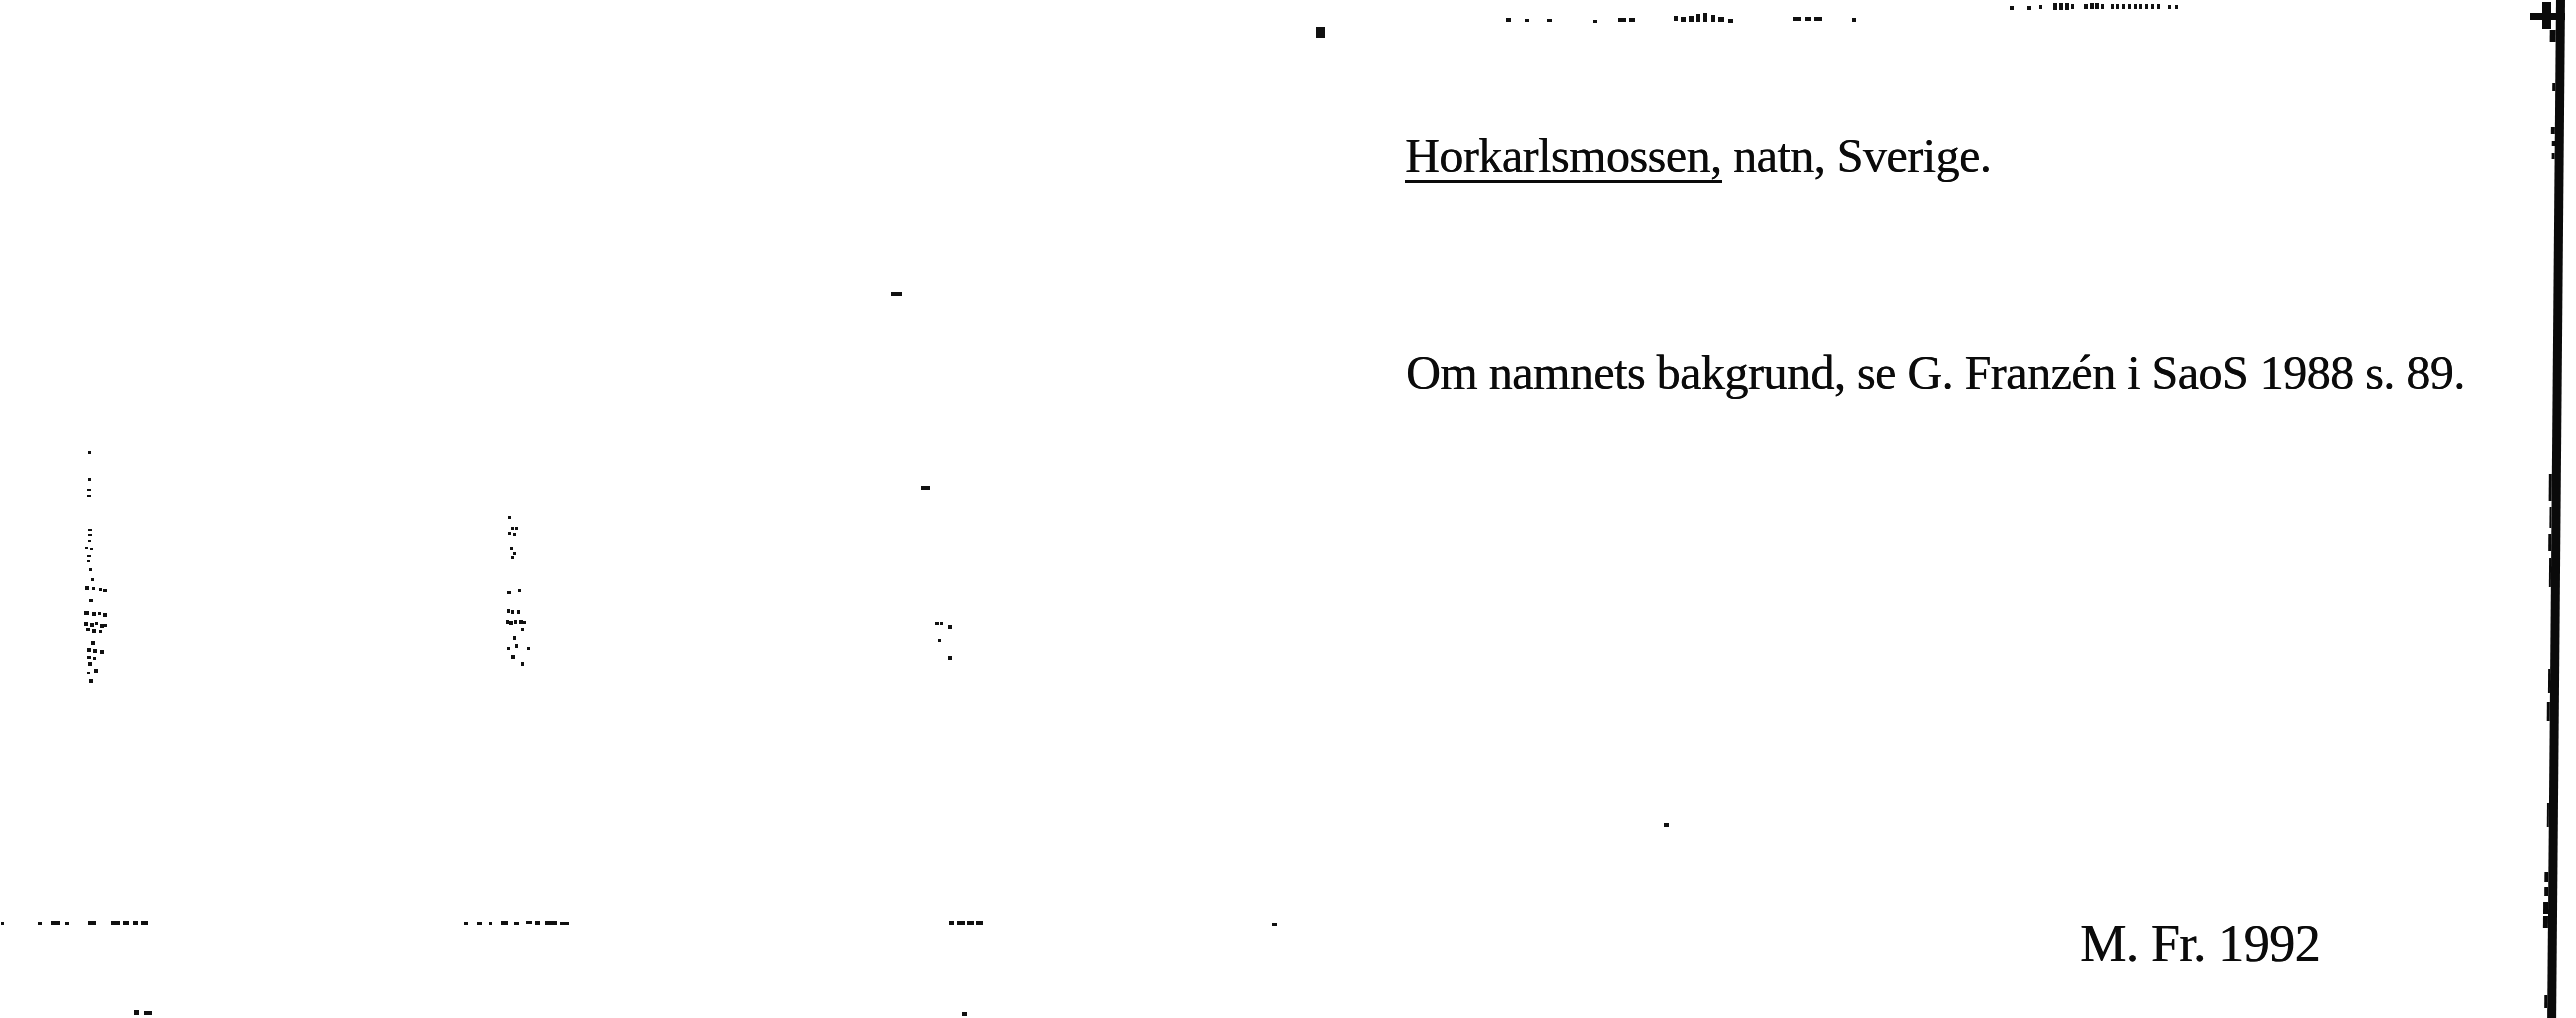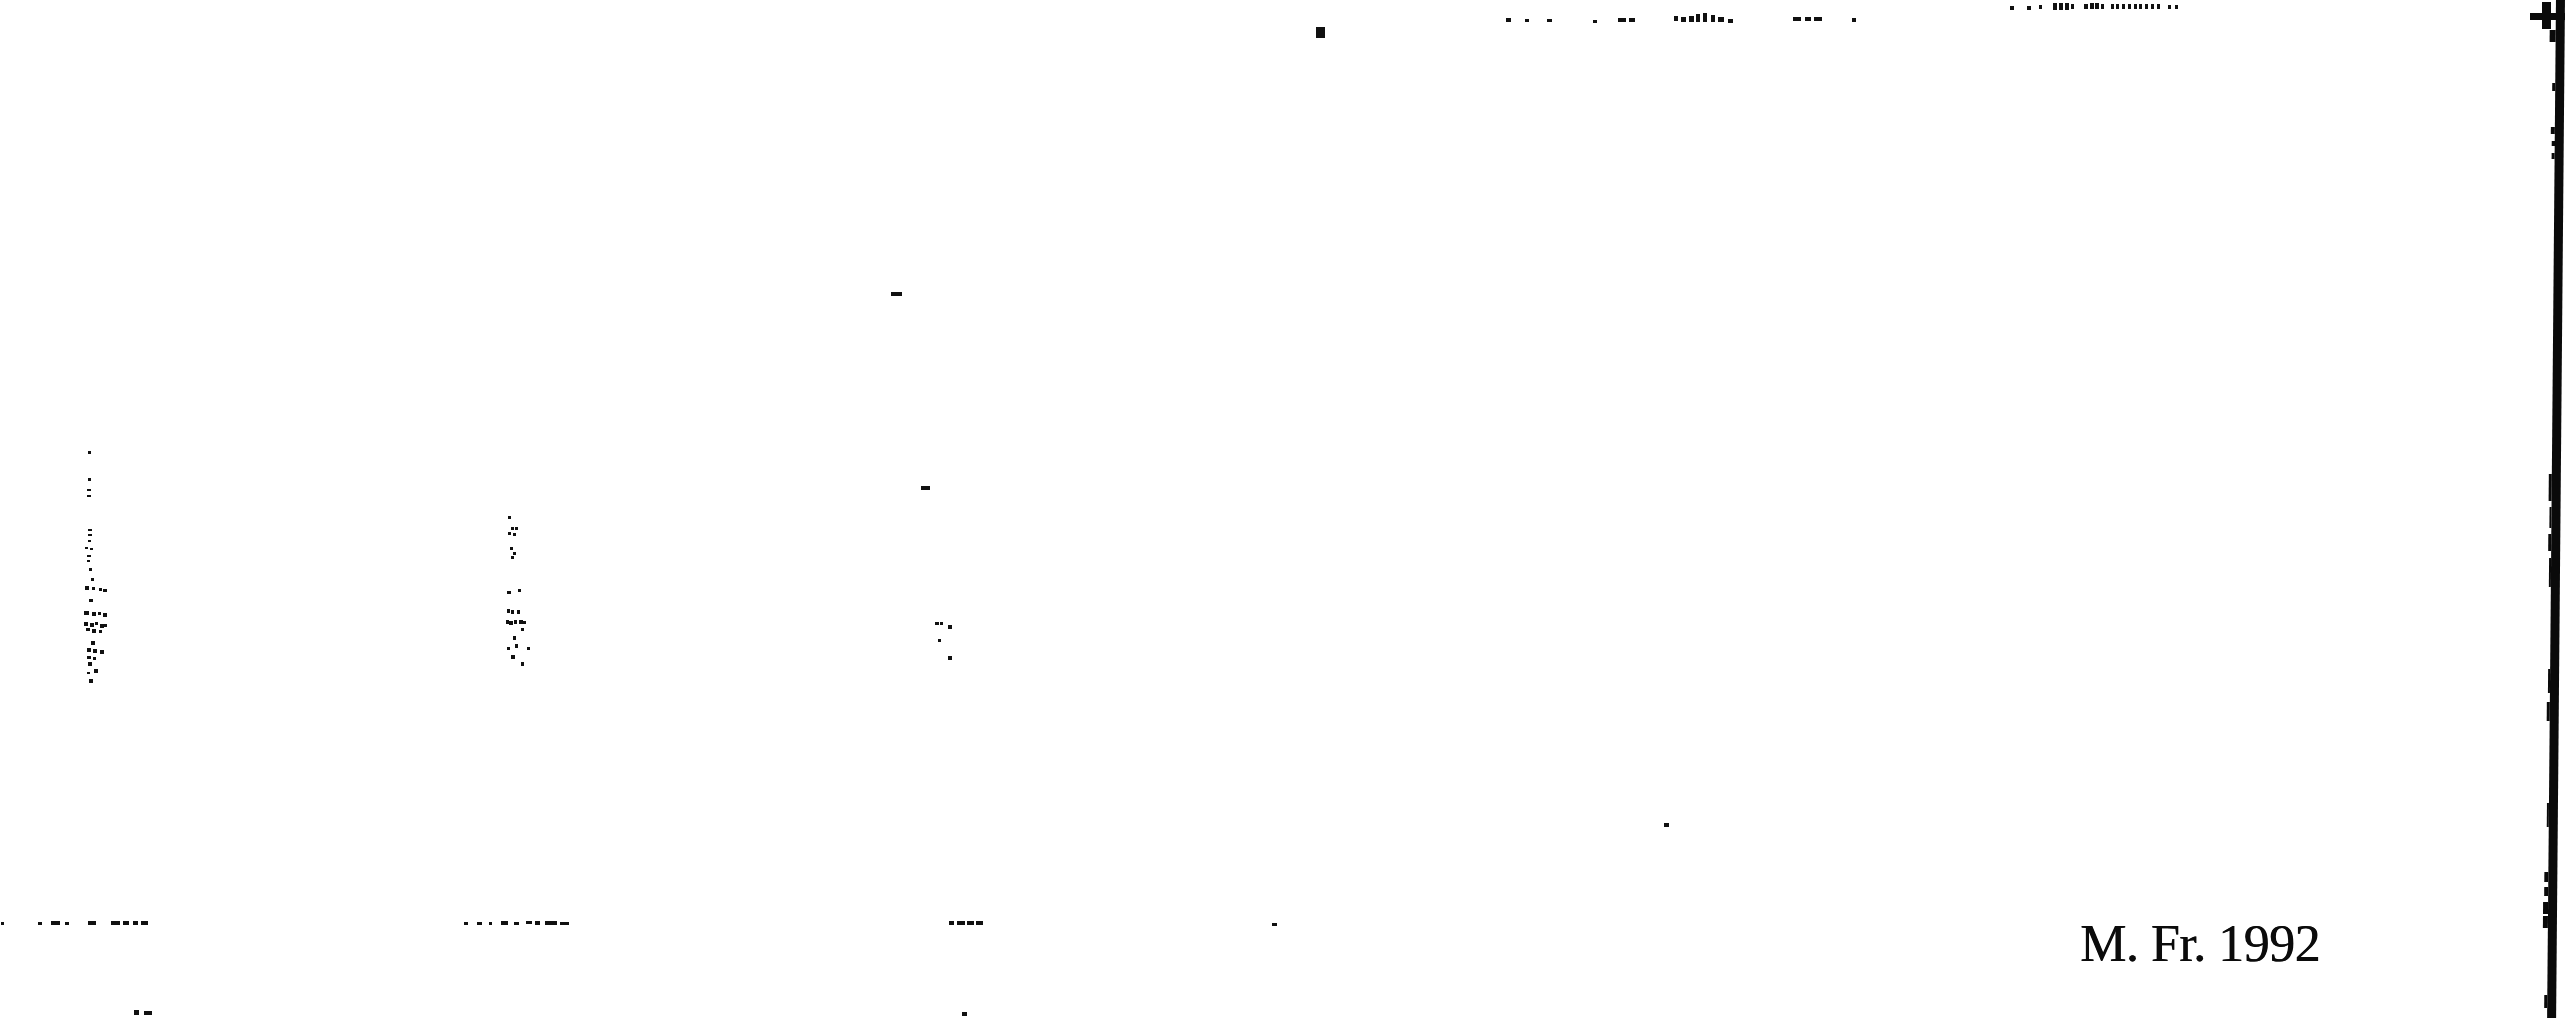--- a/index.html
+++ b/index.html
@@ -55,21 +55,25 @@
   }
 
   .noise-layer { position: absolute; left: 0; top: 0; width: 100%; height: 100%; }
   .speck { position: absolute; background: #111111; }
 </style>
 </head>
 <body>
 
 <div class="page">
 
-
+  <div class="textline entry-heading">
+    <span class="headword">Horkarlsmossen</span><span>, natn, Sverige.</span>
+  </div>
+
+  <div class="textline entry-body">Om namnets bakgrund, se G. Franzén i SaoS 1988 s. 89.</div>
 
   <div class="textline signature">M. Fr. 1992</div>
 
   <div class="edge-line">
       <div class="edge-notch" style="left: -5.8px; top: 33px; width: 5.8px; height: 11.5px;"></div>
       <div class="edge-notch" style="left: -2.9px; top: 86px; width: 2.9px; height: 7.7px;"></div>
       <div class="edge-notch" style="left: -3.8px; top: 130px; width: 3.8px; height: 6.7px;"></div>
       <div class="edge-notch" style="left: -2.9px; top: 144px; width: 3.8px; height: 4.8px;"></div>
       <div class="edge-notch" style="left: -2.9px; top: 156px; width: 2.9px; height: 5.8px;"></div>
       <div class="edge-notch" style="left: -2.9px; top: 477px; width: 2.9px; height: 27px;"></div>

